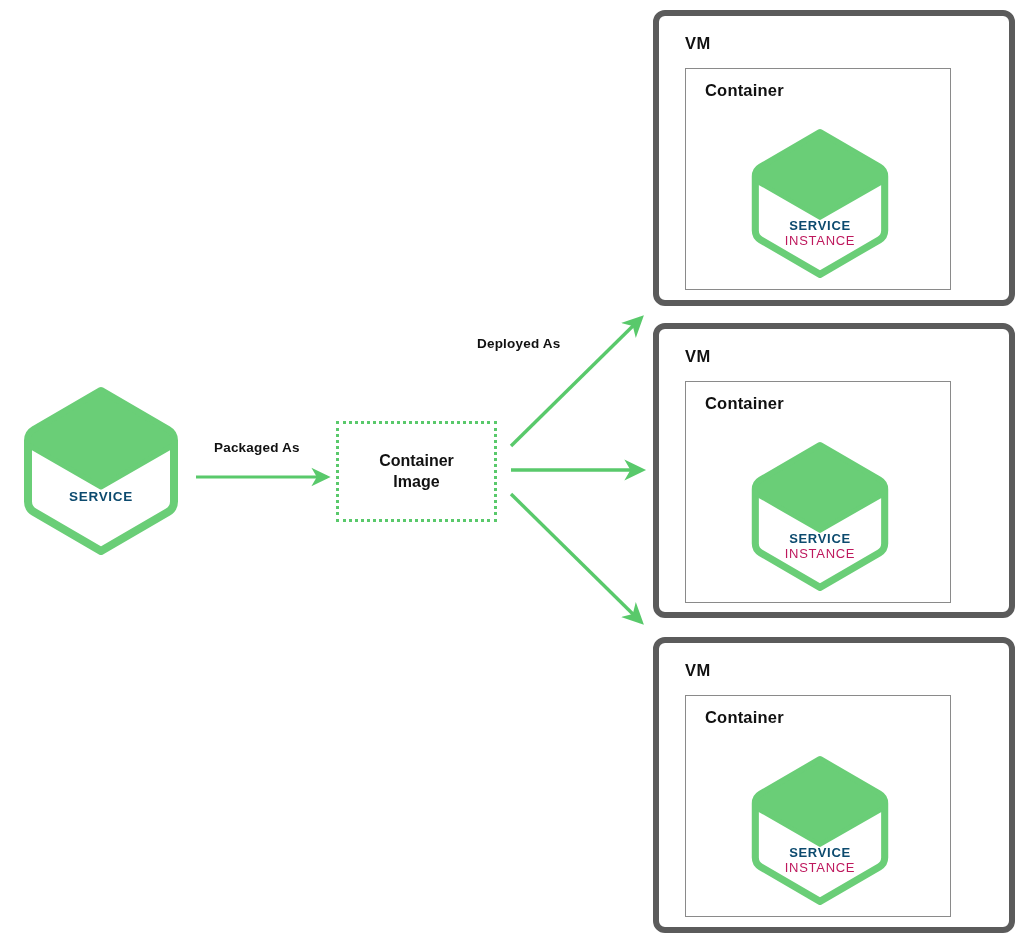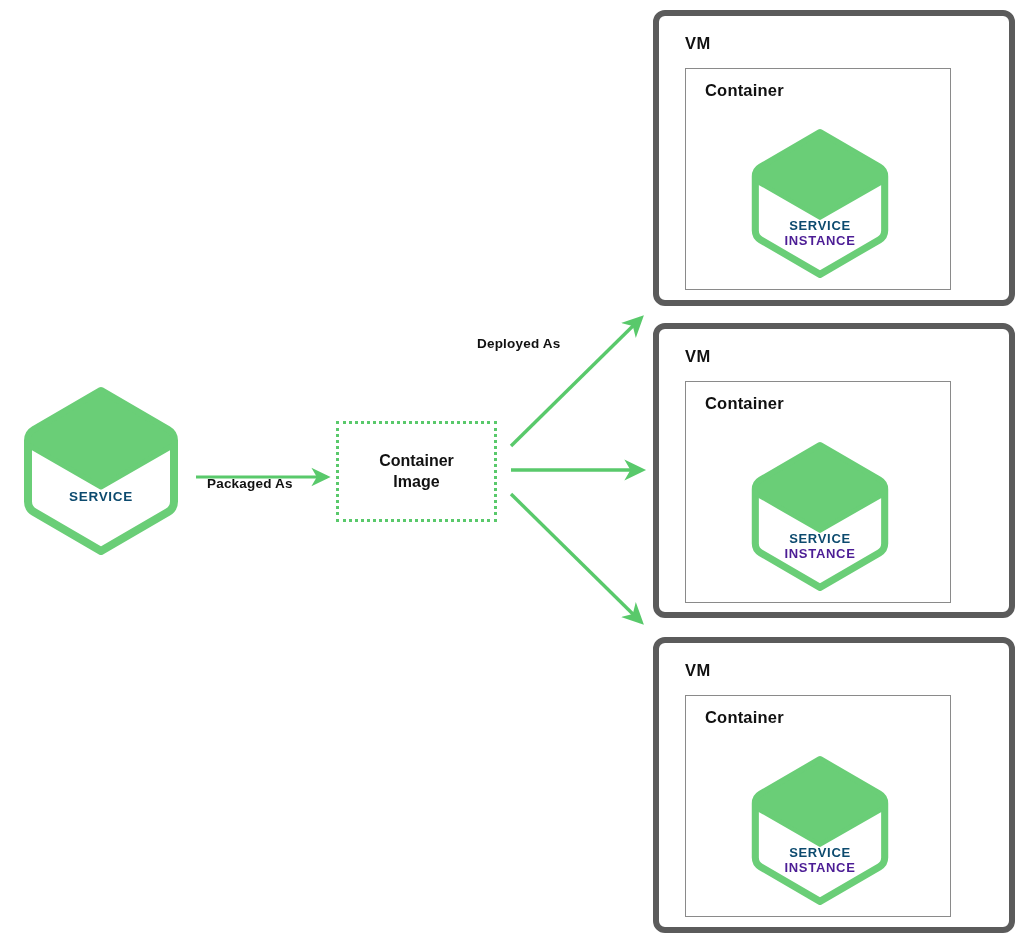--- a/index.html
+++ b/index.html
@@ -85,23 +85,23 @@
   .hex-text .ln1 {
     display: block;
     font-size: 13px;
     font-weight: bold;
     letter-spacing: 0.7px;
     color: #0c4a6e;
   }
   .hex-text .ln2 {
     display: block;
     font-size: 13px;
-    font-weight: bold;
+    font-weight: normal;
     letter-spacing: 0.7px;
-    color: #4c1d95;
+    color: #be185d;
   }
 
   
   .hex-instance { left: 64px; top: 57px; }
   .hex-instance .hex-text { top: 92px; }
 
   
   .hex-service { left: 22px; top: 385px; }
   .hex-service .hex-text { top: 104px; }
   .hex-service .ln1 { font-size: 13.5px; }
@@ -129,21 +129,21 @@
   }
 
   
   .edge-label {
     position: absolute;
     font-size: 13.5px;
     font-weight: bold;
     color: #111111;
     white-space: nowrap;
   }
-  .lbl-packaged { left: 207px; top: 440px; letter-spacing: 0.2px; margin-top: 36px; }
+  .lbl-packaged { left: 214px; top: 440px; letter-spacing: 0.2px; }
   .lbl-deployed { left: 477px; top: 336px; letter-spacing: 0.2px; }
 
   
   .watermark {
     position: absolute;
     left: 424px;
     top: 325px;
     font-size: 22px;
     color: #fc4a4a;
     letter-spacing: 0.2px;

